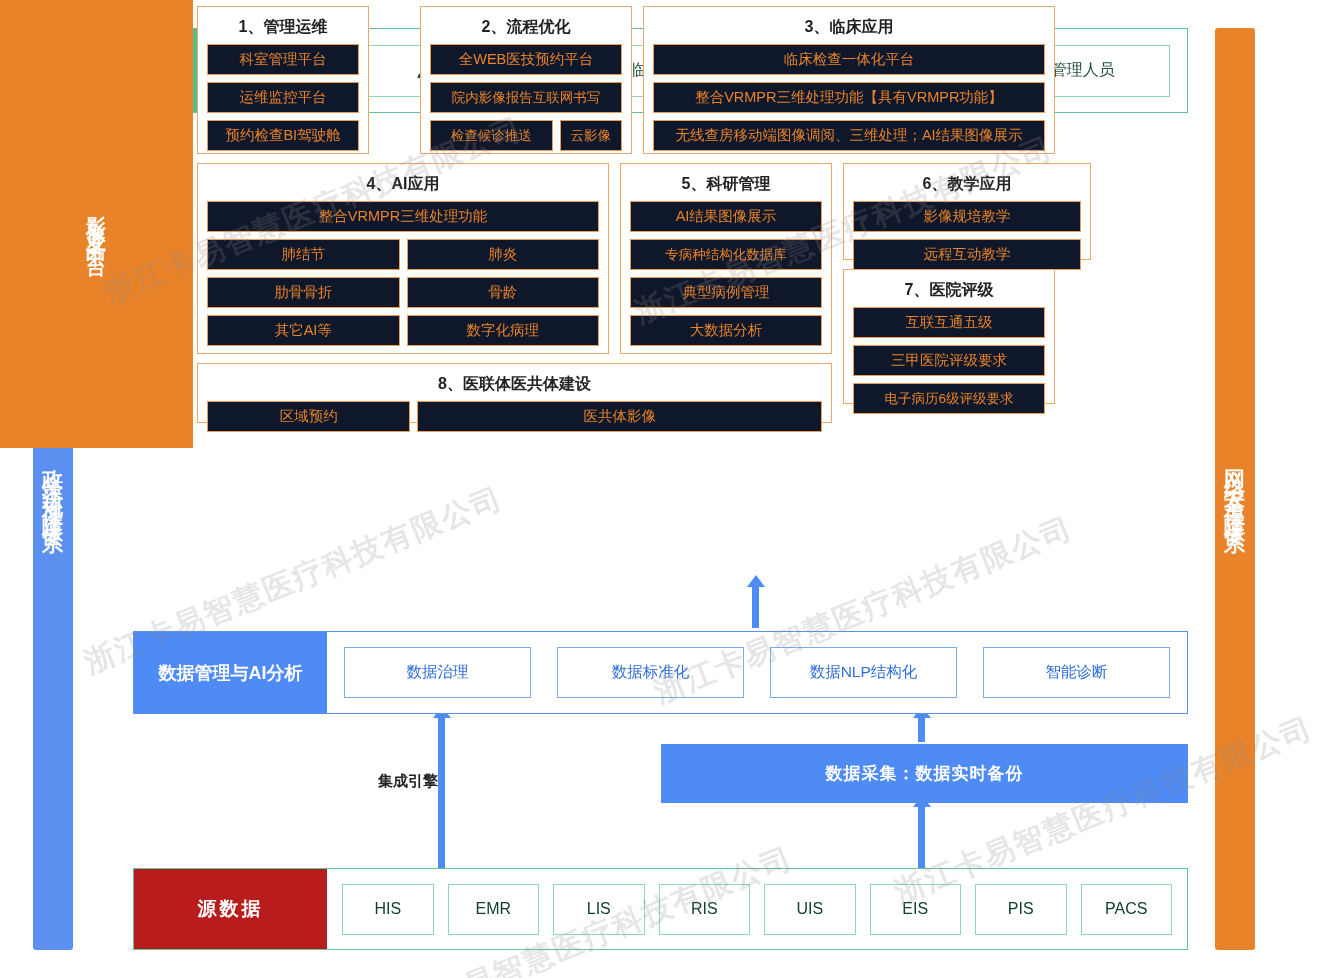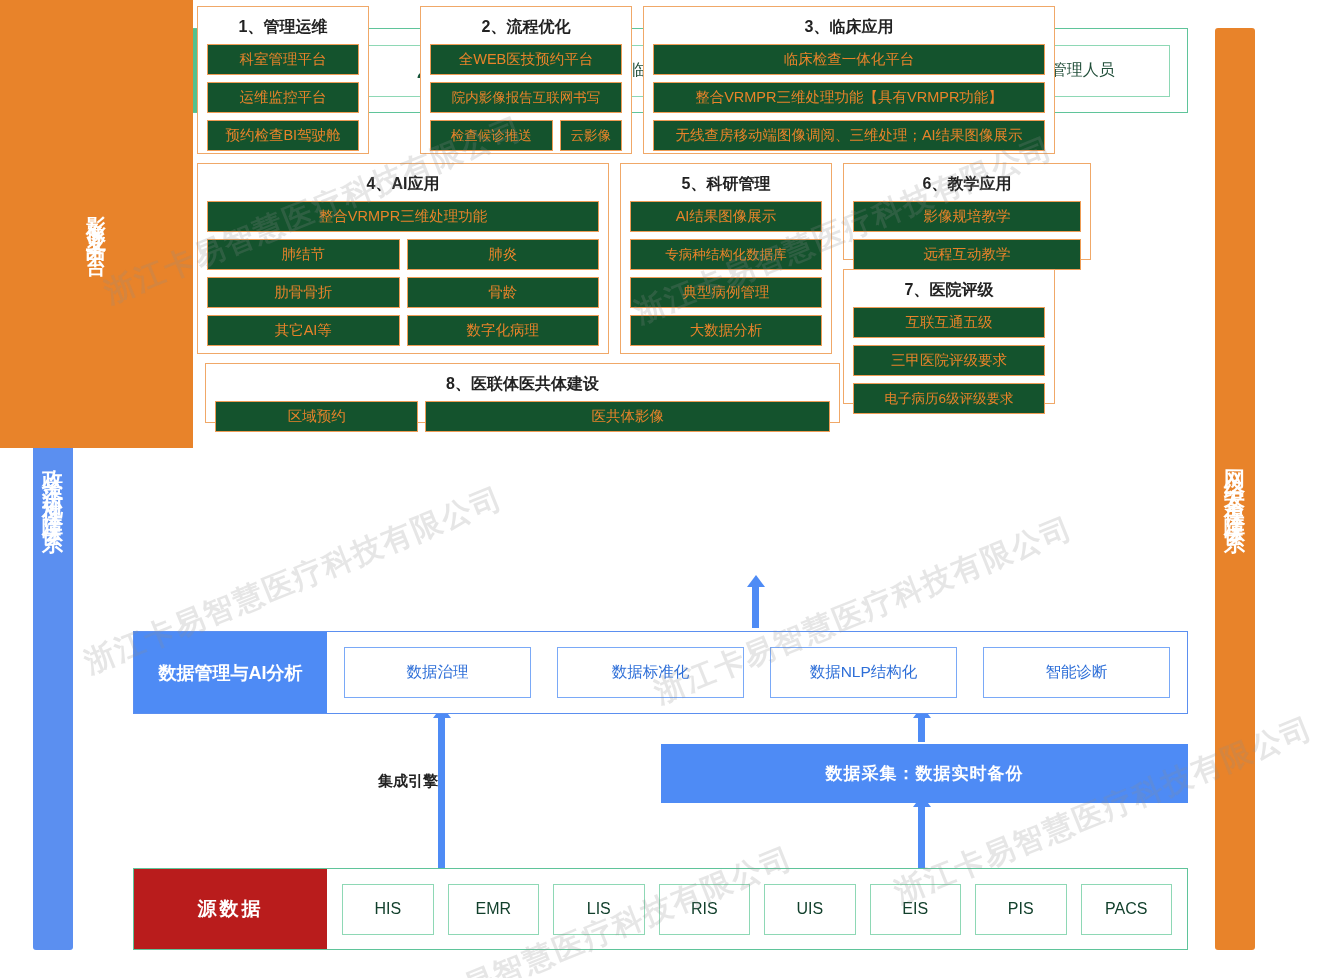--- a/index.html
+++ b/index.html
@@ -87,34 +87,34 @@
   }
   .grp-rows { display: flex; flex-direction: column; gap: 7px; }
   .grp-line { display: flex; gap: 7px; }
   .cell {
     flex: 1;
     border: 1px solid #ef9c55;
     color: #e8832a;
     font-size: 14.5px;
     height: 31px;
     display: flex; align-items: center; justify-content: center;
-    background: #14532d; text-align: center;
+    background: #0f172a; text-align: center;
     white-space: nowrap;
   }
   .cell.grow2 { flex: 2; }
 
   
   #grp-1 { left: 0;   top: 6px;  width: 172px; height: 148px; }
   #grp-2 { left: 223px; top: 6px; width: 212px; height: 148px; }
   #grp-3 { left: 446px; top: 6px; width: 412px; height: 148px; }
   #grp-4 { left: 0;   top: 163px; width: 412px; height: 191px; }
   #grp-5 { left: 423px; top: 163px; width: 212px; height: 191px; }
   #grp-6 { left: 646px; top: 163px; width: 248px; height: 97px; }
   #grp-7 { left: 646px; top: 269px; width: 212px; height: 135px; }
-  #grp-8 { left: 8px;   top: 363px; width: 635px; height: 60px; }
+  #grp-8 { left: 0;   top: 363px; width: 635px; height: 60px; }
 
   
   #row-data { left: 133px; top: 631px; width: 1055px; height: 83px;
               border: 1px solid #5b8ff0; background:#fff; }
   #row-data .band-label { background: #4e8bf5; font-size: 18px; }
   #data-body { align-items: center; gap: 26px; padding: 0 17px; }
   .data-card {
     flex: 1; height: 51px;
     border: 1px solid #7aa9f7;
     color: #2e6fd8; font-size: 15.5px;

